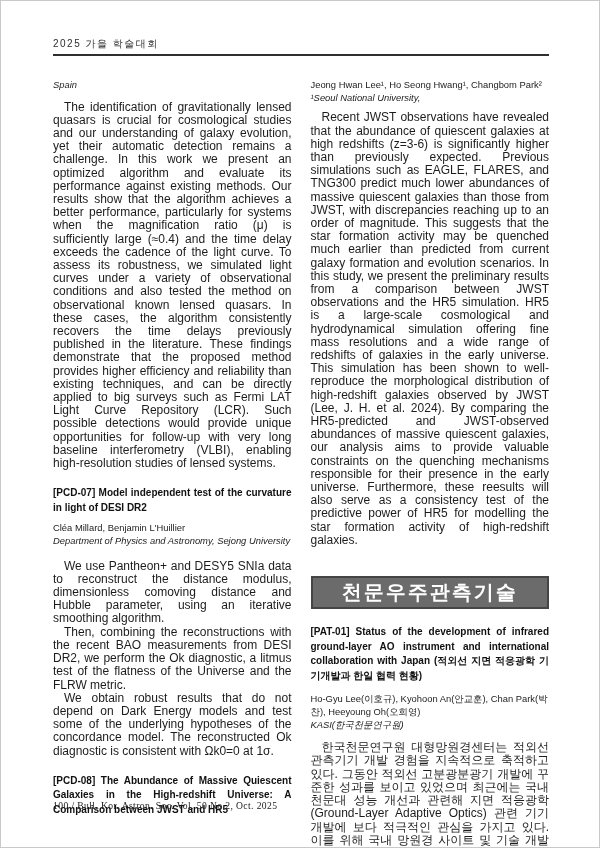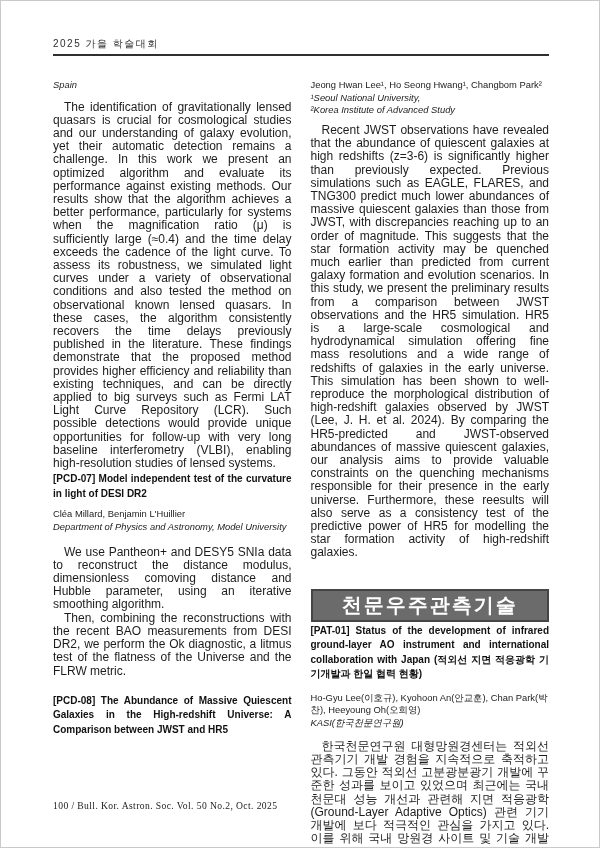--- a/index.html
+++ b/index.html
@@ -56,21 +56,21 @@
     line-height: 12.8px;
     color: #1c1c1c;
   }
   .abs-title {
     font-weight: bold;
     font-size: 10px;
     line-height: 14.5px;
     text-align: justify;
     color: #111111;
   }
-  .mt-section { margin-top: 2px; }
+  .mt-section { margin-top: 16px; }
   .mt-authors { margin-top: 7px; }
   .mt-para { margin-top: 12px; }
   .spain { margin-bottom: 9px; }
   .section-banner {
     margin-top: 29px;
     height: 33px;
     background: #6b6b6b;
     border: 2px solid #454545;
     color: #ffffff;
     font-weight: bold;
@@ -100,34 +100,34 @@
 
   <div class="columns">
 
     <div class="col">
       <div class="affil-line spain">Spain</div>
 
       <div class="body-text para">The identification of gravitationally lensed quasars is crucial for cosmological studies and our understanding of galaxy evolution, yet their automatic detection remains a challenge. In this work we present an optimized algorithm and evaluate its performance against existing methods. Our results show that the algorithm achieves a better performance, particularly for systems when the magnification ratio (μ) is sufficiently large (≈0.4) and the time delay exceeds the cadence of the light curve. To assess its robustness, we simulated light curves under a variety of observational conditions and also tested the method on observational known lensed quasars. In these cases, the algorithm consistently recovers the time delays previously published in the literature. These findings demonstrate that the proposed method provides higher efficiency and reliability than existing techniques, and can be directly applied to big surveys such as Fermi LAT Light Curve Repository (LCR). Such possible detections would provide unique opportunities for follow-up with very long baseline interferometry (VLBI), enabling high-resolution studies of lensed systems.</div>
 
       <div class="abs-title mt-section">[PCD-07] Model independent test of the curvature in light of DESI DR2</div>
       <div class="authors-line mt-authors">Cléa Millard, Benjamin L'Huillier</div>
-      <div class="affil-line">Department of Physics and Astronomy, Model University</div>
+      <div class="affil-line">Department of Physics and Astronomy, Sejong University</div>
 
       <div class="mt-para">
         <div class="body-text para">We use Pantheon+ and DESY5 SNIa data to reconstruct the distance modulus, dimensionless comoving distance and Hubble parameter, using an iterative smoothing algorithm.</div>
         <div class="body-text para">Then, combining the reconstructions with the recent BAO measurements from DESI DR2, we perform the Ok diagnostic, a litmus test of the flatness of the Universe and the FLRW metric.</div>
+        <div class="body-text para">We obtain robust results that do not depend on Dark Energy models and test some of the underlying hypotheses of the concordance model. The reconstructed Ok diagnostic is consistent with Ωk0=0 at 1σ.</div>
       </div>
 
       <div class="abs-title" style="margin-top:16px;">[PCD-08] The Abundance of Massive Quiescent Galaxies in the High-redshift Universe: A Comparison between JWST and HR5</div>
     </div>
 
     <div class="col">
       <div class="authors-line">Jeong Hwan Lee¹, Ho Seong Hwang¹, Changbom Park²</div>
       <div class="affil-line">¹Seoul National University,</div>
-      <div class="affil-line">²Korea Institute of Advanced Study</div>
 
       <div class="body-text para mt-authors">Recent JWST observations have revealed that the abundance of quiescent galaxies at high redshifts (z=3-6) is significantly higher than previously expected. Previous simulations such as EAGLE, FLARES, and TNG300 predict much lower abundances of massive quiescent galaxies than those from JWST, with discrepancies reaching up to an order of magnitude. This suggests that the star formation activity may be quenched much earlier than predicted from current galaxy formation and evolution scenarios. In this study, we present the preliminary results from a comparison between JWST observations and the HR5 simulation. HR5 is a large-scale cosmological and hydrodynamical simulation offering fine mass resolutions and a wide range of redshifts of galaxies in the early universe. This simulation has been shown to well-reproduce the morphological distribution of high-redshift galaxies observed by JWST (Lee, J. H. et al. 2024). By comparing the HR5-predicted and JWST-observed abundances of massive quiescent galaxies, our analysis aims to provide valuable constraints on the quenching mechanisms responsible for their presence in the early universe. Furthermore, these reesults will also serve as a consistency test of the predictive power of HR5 for modelling the star formation activity of high-redshift galaxies.</div>
 
       <div class="section-banner">천문우주관측기술</div>
 
       <div class="abs-title mt-section">[PAT-01] Status of the development of infrared ground-layer AO instrument and international collaboration with Japan (적외선 지면 적응광학 기기개발과 한일 협력 현황)</div>
       <div class="authors-line" style="margin-top:10px; text-align:left;">Ho-Gyu Lee(이호규), Kyohoon An(안교훈), Chan Park(박찬), Heeyoung Oh(오희영)</div>
       <div class="affil-line">KASI(한국천문연구원)</div>
 
       <div class="body-text para" style="margin-top:10px;">한국천문연구원 대형망원경센터는 적외선 관측기기 개발 경험을 지속적으로 축적하고 있다. 그동안 적외선 고분광분광기 개발에 꾸준한 성과를 보이고 있었으며 최근에는 국내 천문대 성능 개선과 관련해 지면 적응광학(Ground-Layer Adaptive Optics) 관련 기기 개발에 보다 적극적인 관심을 가지고 있다. 이를 위해 국내 망원경 사이트 및 기술 개발 수준 등의 환경을 고려할 때 해외 천문대와 협력이 효과적인 방안이다. 2028년 완성을 목표</div>

